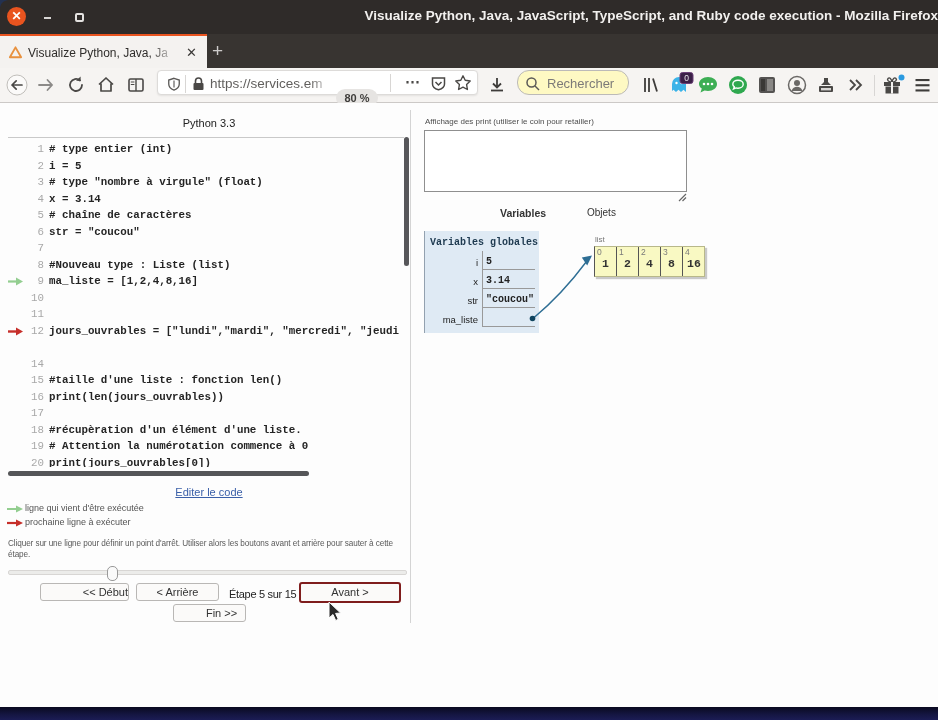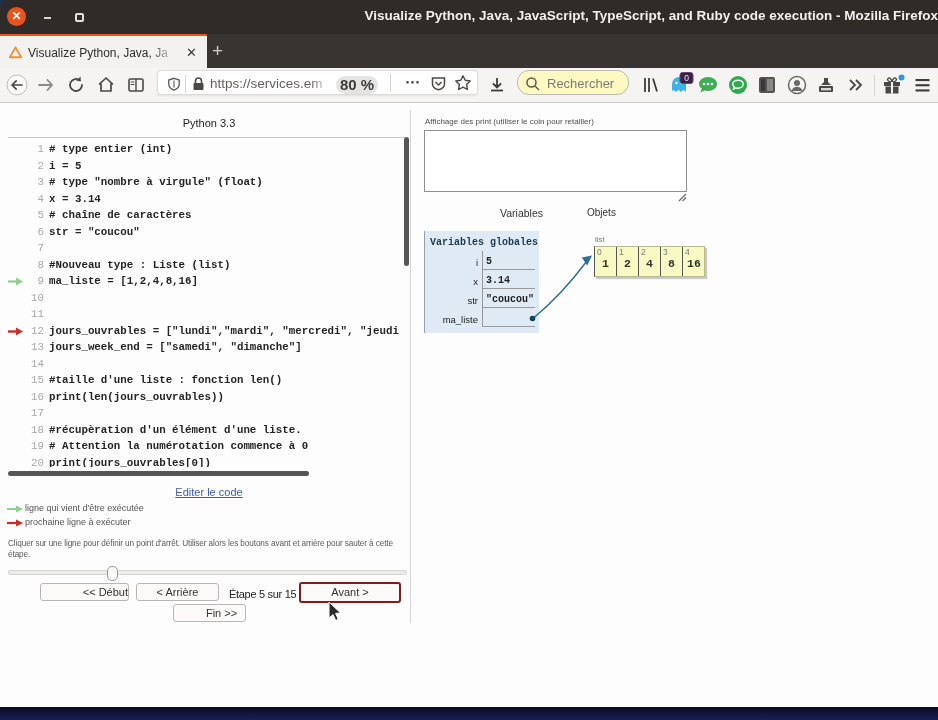--- a/index.html
+++ b/index.html
@@ -25,22 +25,22 @@
   #tabclose { left:186px; top:9px; font-size:13px; color:#3a3836; }
   #newtab { left:212px; top:6px; font-size:19px; color:#cdcbca; font-weight:400;}
 
   
   #navbar { left:0; top:68px; width:938px; height:35px; background:#f6f4f2; border-bottom:1px solid #ccc9c7;}
   .navico { position:absolute; top:0; }
   #urlbar { left:157px; top:2px; width:321px; height:25px; background:#fff;
      border:1px solid #dddbd9; border-radius:4px; box-shadow:0 1px 2px rgba(0,0,0,.08);}
   #urltext { left:52px; top:4.5px; font-size:13.5px; color:#615f5d; white-space:nowrap; width:122px; overflow:hidden;
      -webkit-mask-image:linear-gradient(90deg,#000 82%,transparent 100%);}
-  #zoompill { left:178px; top:5px; width:42px; height:18px; background:#e6e4e2; border-radius:9px;
-     font-size:15px; font-weight:bold; color:#3f3d3b; text-align:center; line-height:18px;}
+  #zoompill { left:178px; top:18px; width:42px; height:18px; background:#e6e4e2; border-radius:9px;
+     font-size:11px; font-weight:bold; color:#3f3d3b; text-align:center; line-height:18px;}
   #searchbox { left:517px; top:2px; width:112px; height:25px; background:#fef9c3;
      border:1px solid #bcbab8; border-radius:12px;}
   #searchtext { left:29px; top:5px; font-size:13px; color:#7c7a78;}
 
   
   #content { left:0; top:103px; width:938px; height:604px; background:#fdfdfd; }
   #pytitle { left:0; top:14px; width:418px; text-align:center; font-size:11px; color:#222; }
   #codehr { left:8px; top:33.5px; width:396px; height:1px; background:#c9c9c9; }
   #codewrap { left:0; top:39px; width:400px; height:324.5px; overflow:hidden; }
   .cl { position:absolute; left:0; width:560px; height:16.5px; font-family:"Liberation Mono",monospace;
@@ -69,21 +69,21 @@
   #btn-arriere { left:136px; top:480px; width:83px; }
   #etape { left:229px; top:485px; font-size:11px; letter-spacing:-0.3px; font-weight:normal; color:#222; }
   #btn-avant { left:299px; top:479px; width:102px; height:21px; border:2px solid #7f1d1d; line-height:17px; }
   #btn-fin { left:173px; top:501px; width:73px;padding-left:24px; }
 
   #vsep { left:410px; top:7px; width:1px; height:513px; background:#d4d4d4; }
 
   
   #printlabel { left:425px; top:14px; font-size:8px; color:#4d4d4d; }
   #printbox { left:424px; top:27px; width:263px; height:62px; background:#fff; border:1px solid #8f8f8f; }
-  #varhdr { left:500px; top:104px; font-size:10.5px; color:#333; }
+  #varhdr { left:500px; top:104px; font-size:10.5px; color:#333;font-weight:bold; }
   #objhdr { left:587px; top:104px; font-size:10px; color:#333; }
 
   #globframe { left:424px; top:128px; width:115px; height:102px; background:#dfeaf4;
       border-left:1px solid #93a1af; }
   #globtitle { left:5px; top:6px; white-space:nowrap; font-family:"Liberation Mono",monospace;
       font-size:10px; font-weight:bold; color:#1e3a50; }
   .vname { position:absolute; font-size:9.5px; color:#222; text-align:right; right:61px; width:50px;}
   .vcell { position:absolute; left:57px; width:53px; height:19px; border-left:1px solid #999;
       border-bottom:1px solid #999; font-family:"Liberation Mono",monospace; font-size:10px;
       font-weight:bold; color:#222; padding-left:3px; line-height:14px; padding-top:4px;}
@@ -246,21 +246,20 @@
       <div class="cl" style="top:33.0px"><span class="ln">3</span><span class="ct"># type "nombre à virgule" (float)</span></div>
       <div class="cl" style="top:49.5px"><span class="ln">4</span><span class="ct">x = 3.14</span></div>
       <div class="cl" style="top:66.0px"><span class="ln">5</span><span class="ct"># chaîne de caractères</span></div>
       <div class="cl" style="top:82.5px"><span class="ln">6</span><span class="ct">str = "coucou"</span></div>
       <div class="cl" style="top:99.0px"><span class="ln">7</span><span class="ct"></span></div>
       <div class="cl" style="top:115.5px"><span class="ln">8</span><span class="ct">#Nouveau type : Liste (list)</span></div>
       <div class="cl" style="top:132.0px"><span class="ln">9</span><span class="ct">ma_liste = [1,2,4,8,16]</span></div>
       <div class="cl" style="top:148.5px"><span class="ln">10</span><span class="ct"></span></div>
       <div class="cl" style="top:165.0px"><span class="ln">11</span><span class="ct"></span></div>
       <div class="cl" style="top:181.5px"><span class="ln">12</span><span class="ct">jours_ouvrables = ["lundi","mardi", "mercredi", "jeudi", "vendredi"]</span></div>
-      <div class="cl" style="top:198.0px"><span class="ln">13</span><span class="ct">jours_week_end = ["samedi", "dimanche"]</span></div>
       <div class="cl" style="top:214.5px"><span class="ln">14</span><span class="ct"></span></div>
       <div class="cl" style="top:231.0px"><span class="ln">15</span><span class="ct">#taille d'une liste : fonction len()</span></div>
       <div class="cl" style="top:247.5px"><span class="ln">16</span><span class="ct">print(len(jours_ouvrables))</span></div>
       <div class="cl" style="top:264.0px"><span class="ln">17</span><span class="ct"></span></div>
       <div class="cl" style="top:280.5px"><span class="ln">18</span><span class="ct">#récupèration d'un élément d'une liste.</span></div>
       <div class="cl" style="top:297.0px"><span class="ln">19</span><span class="ct"># Attention la numérotation commence à 0</span></div>
       <div class="cl" style="top:313.5px"><span class="ln">20</span><span class="ct">print(jours_ouvrables[0])</span></div>
 
       <svg class="arrowico" style="top:135px" width="16" height="9" viewBox="0 0 16 9">
         <path d="M0 4.5 H9" stroke="#93ce90" stroke-width="2.2"></path>

